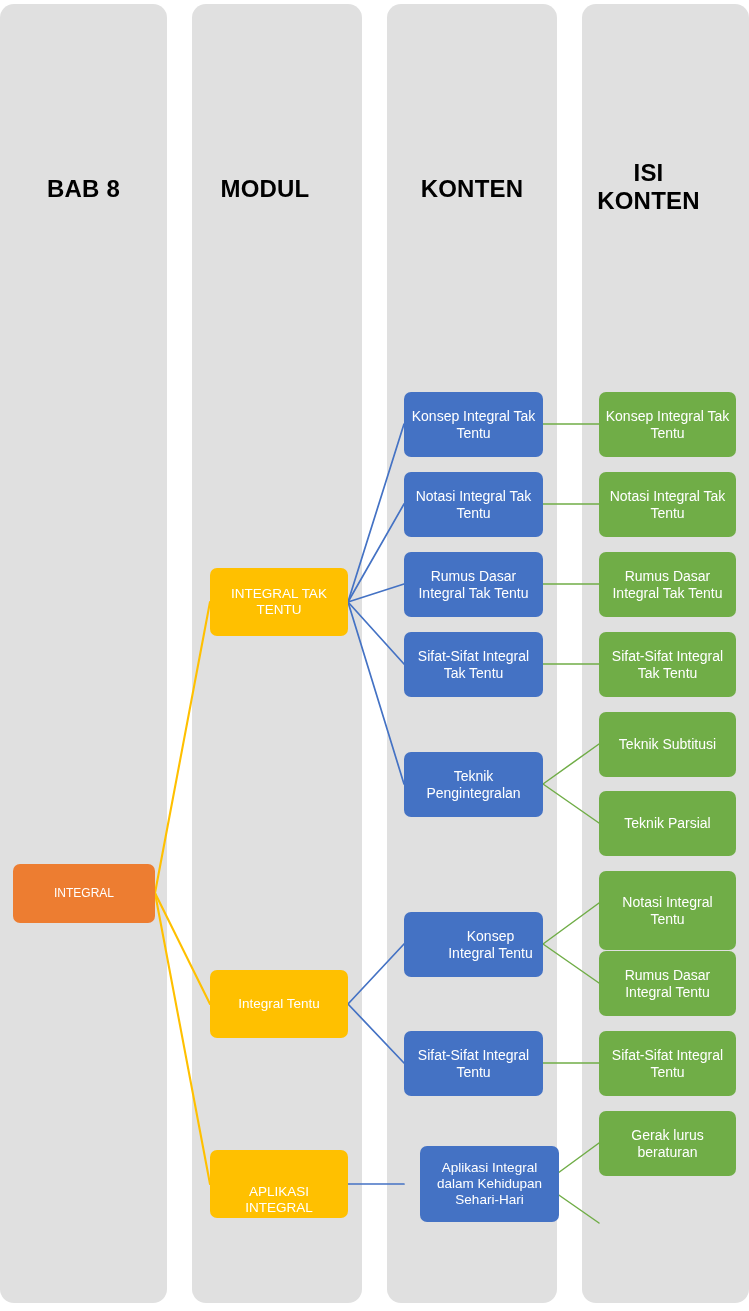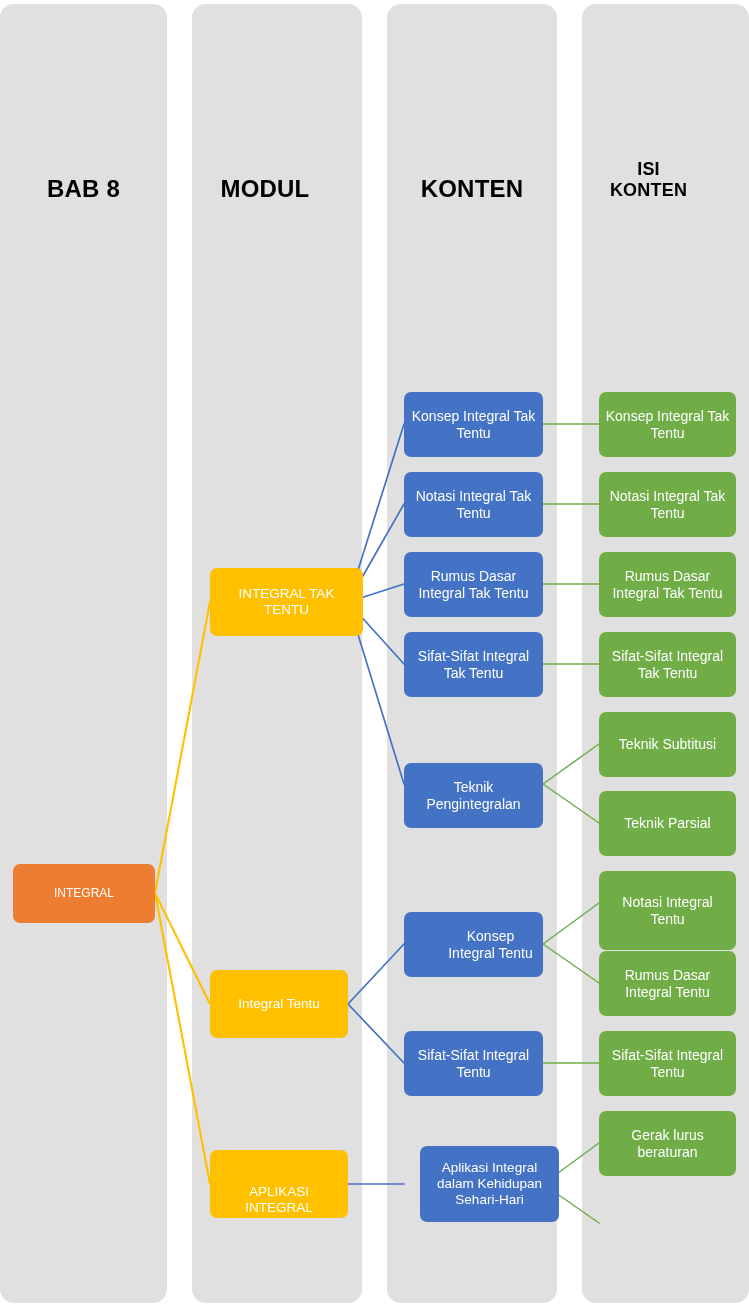--- a/index.html
+++ b/index.html
@@ -40,21 +40,21 @@
 <div id="stage">
 
   <div class="band" style="left:0px;top:4px;width:167px;height:1299px;"></div>
   <div class="band" style="left:192px;top:4px;width:170px;height:1299px;"></div>
   <div class="band" style="left:387px;top:4px;width:170px;height:1299px;"></div>
   <div class="band" style="left:582px;top:4px;width:167px;height:1299px;"></div>
 
   <div class="band-title" style="left:0px;top:175px;width:167px;font-size:24px;">BAB 8</div>
   <div class="band-title" style="left:192px;top:175px;width:146px;font-size:24px;">MODUL</div>
   <div class="band-title" style="left:387px;top:175px;width:170px;font-size:24px;">KONTEN</div>
-  <div class="band-title" style="left:582px;top:159px;width:133px;font-size:18px;white-space:pre-line;">ISI
+  <div class="band-title" style="left:582px;top:159px;width:133px;font-size:24px;white-space:pre-line;">ISI
 KONTEN</div>
 
   <svg id="wires" viewBox="0 0 749 1311" width="749" height="1311">
     <g fill="none" stroke-linecap="round">
 
       <g stroke="#FFC000" stroke-width="2.1">
         <path d="M155,893 L210,602"></path>
         <path d="M155,893 L210,1004"></path>
         <path d="M155,893 L210,1184"></path>
       </g>
@@ -89,21 +89,21 @@
         <path d="M543,1184 L599,1143"></path>
         <path d="M543,1184 L599,1223"></path>
       </g>
     </g>
   </svg>
 
   <div class="node n-root" style="left:13px;top:864px;width:142px;height:59px;">
     <span>INTEGRAL</span>
   </div>
 
-  <div class="node n-mod" style="left:210px;top:568px;width:153px;height:68px;">
+  <div class="node n-mod" style="left:210px;top:568px;width:138px;height:68px;">
     <span>INTEGRAL TAK TENTU</span>
   </div>
   <div class="node n-mod" style="left:210px;top:970px;width:138px;height:68px;">
     <span>Integral Tentu</span>
   </div>
   <div class="node n-mod" style="left:210px;top:1150px;width:138px;height:68px;align-items:flex-end;">
     <span>APLIKASI INTEGRAL</span>
   </div>
 
   <div class="node n-kon" style="left:404px;top:392px;width:139px;height:65px;">
@@ -111,21 +111,21 @@
   </div>
   <div class="node n-kon" style="left:404px;top:472px;width:139px;height:65px;">
     <span>Notasi Integral Tak Tentu</span>
   </div>
   <div class="node n-kon" style="left:404px;top:552px;width:139px;height:65px;">
     <span>Rumus Dasar Integral Tak Tentu</span>
   </div>
   <div class="node n-kon" style="left:404px;top:632px;width:139px;height:65px;">
     <span>Sifat-Sifat Integral Tak Tentu</span>
   </div>
-  <div class="node n-kon" style="left:404px;top:752px;width:139px;height:65px;margin-top:11px;">
+  <div class="node n-kon" style="left:404px;top:752px;width:139px;height:65px;">
     <span>Teknik Pengintegralan</span>
   </div>
   <div class="node n-kon" style="left:404px;top:912px;width:139px;height:65px;padding-left:40px;">
     <span>Konsep Integral Tentu</span>
   </div>
   <div class="node n-kon" style="left:404px;top:1031px;width:139px;height:65px;">
     <span>Sifat-Sifat Integral Tentu</span>
   </div>
   <div class="node n-kon" style="left:420px;top:1146px;width:139px;height:76px;font-size:13.5px;">
     <span>Aplikasi Integral dalam Kehidupan Sehari-Hari</span>

